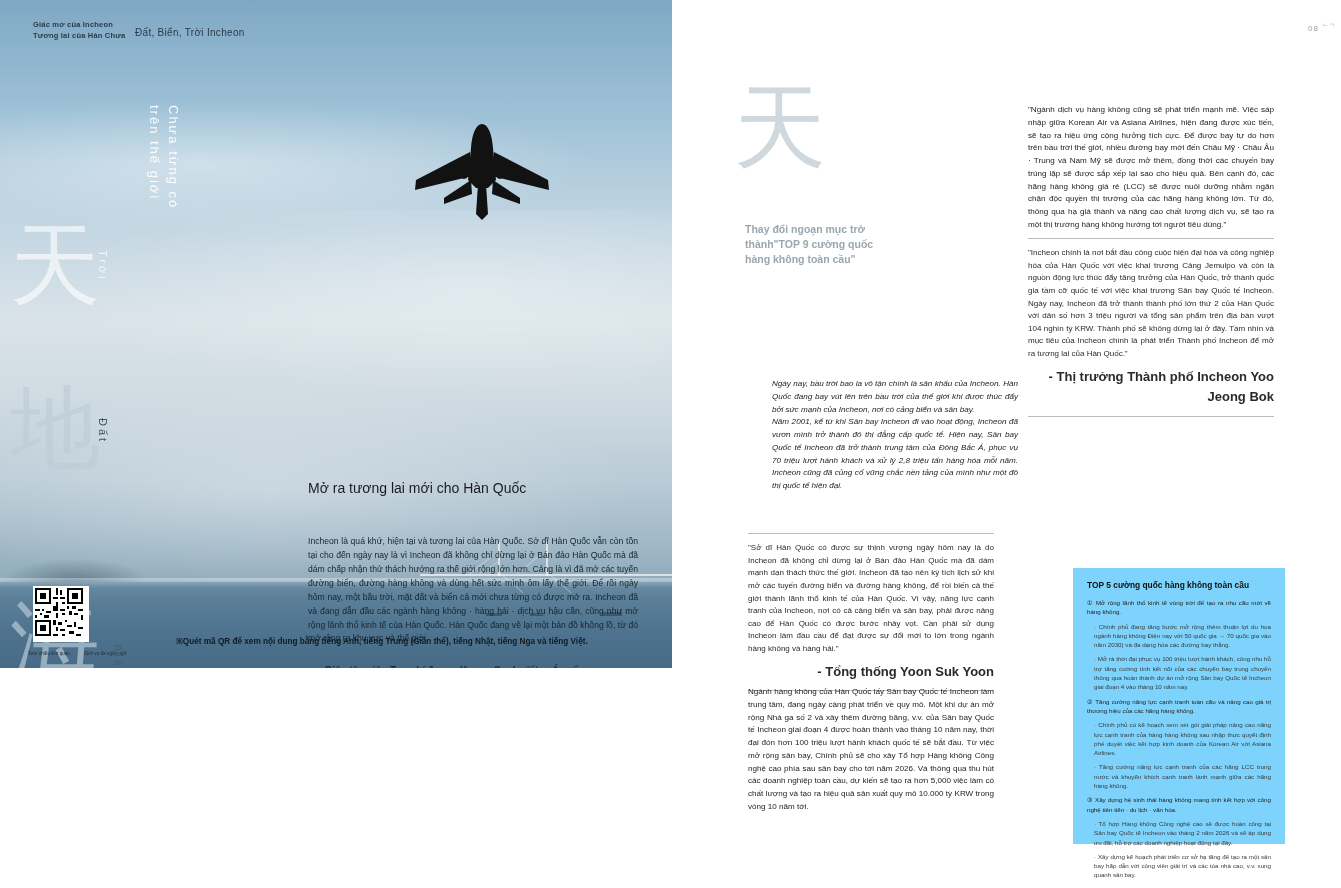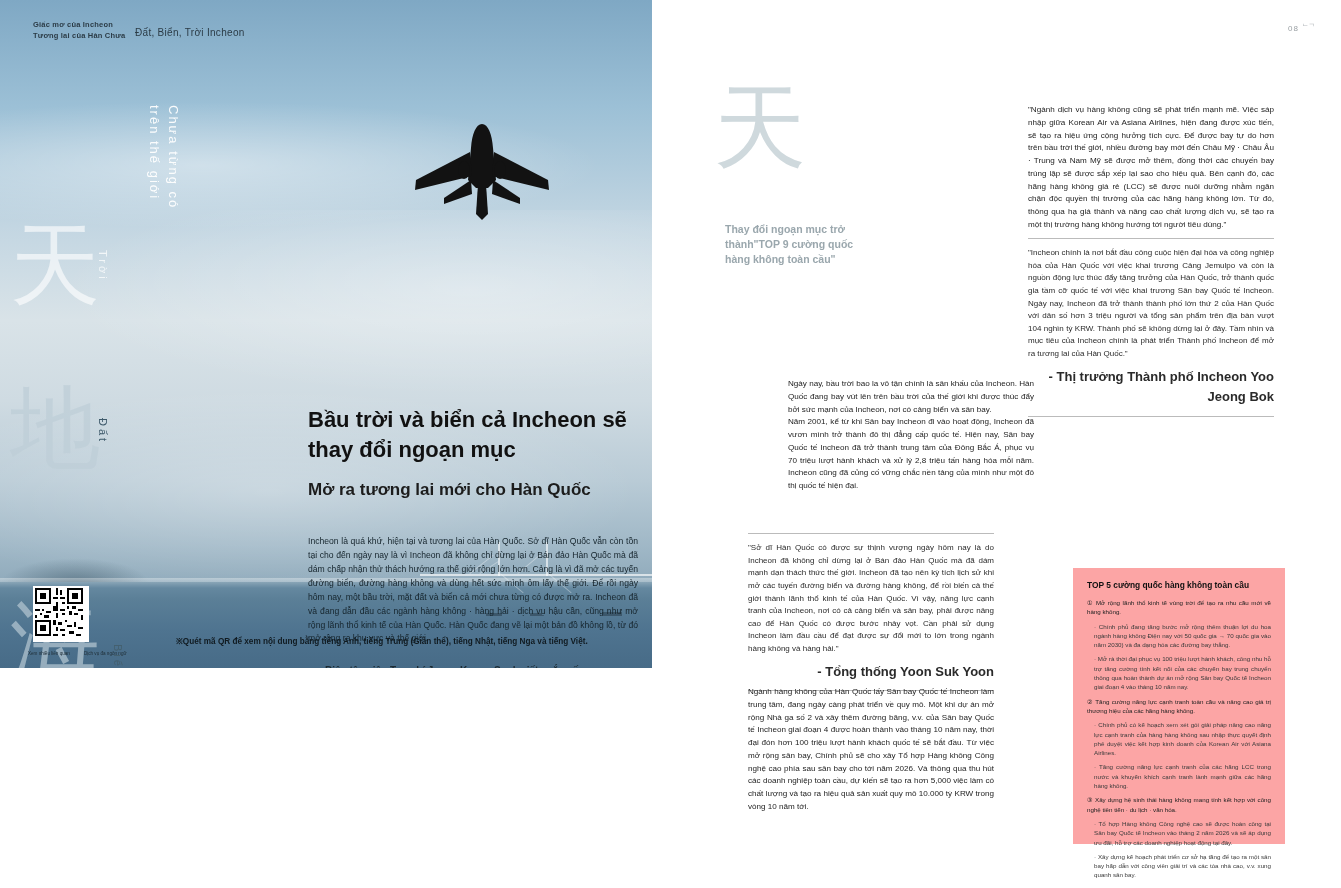--- a/index.html
+++ b/index.html
@@ -60,21 +60,21 @@
   .han-thien{left:10px;top:205px;font-size:90px;}
   .han-dia{left:10px;top:368px;font-size:90px;color:rgba(190,205,215,.75);}
   .han-hai{left:10px;top:582px;font-size:90px;color:rgba(170,190,203,.8);}
 
   .lp-title{
     position:absolute;left:308px;top:405px;width:330px;
     font-size:22px;font-weight:700;line-height:1.35;color:#111;
   }
   .lp-sub{
     position:absolute;left:308px;top:480px;width:330px;
-    font-size:17px;font-weight:700;color:#1c1c1c;
+    font-size:14px;font-weight:400;color:#1c1c1c;
   }
   .lp-body{
     position:absolute;left:308px;top:535px;width:330px;
     font-size:8.6px;line-height:1.62;color:#15242c;text-align:justify;
   }
   .lp-byline{
     position:absolute;left:325px;top:665px;width:330px;
     font-size:10px;color:#1c2b33;font-weight:600;
   }
   .lp-note{
@@ -85,49 +85,49 @@
 
   .qr{position:absolute;left:33px;bottom:26px;width:52px;height:52px;background:#fff;padding:2px;}
   .qr svg{display:block;}
   .qr-caps{position:absolute;left:28px;bottom:12px;width:140px;display:flex;gap:14px;font-size:4.6px;color:#203039;}
   .qr-note{
     position:absolute;left:176px;bottom:22px;width:470px;
     font-size:8.2px;color:#101a20;font-weight:600;
   }
 
   
-  .right-panel{position:absolute;left:652px;top:0;width:669px;height:732px;background:#fff;}
+  .right-panel{position:absolute;left:672px;top:0;width:669px;height:732px;background:#fff;}
   .pg-num{position:absolute;right:22px;top:24px;font-size:8px;color:#9aa0a4;letter-spacing:1px;}
   .pg-mark{position:absolute;right:8px;top:22px;font-size:7px;color:#b9bec1;}
 
   .han-big-right{
     position:absolute;left:62px;top:82px;font-size:92px;font-weight:300;
     color:#cfd9dd;font-family:"DejaVu Sans", sans-serif;line-height:1;
   }
   .lead{
     position:absolute;left:73px;top:222px;width:130px;
     font-size:10.5px;font-weight:700;line-height:1.45;color:#9aa7ad;
   }
 
   .col{position:absolute;font-size:8.1px;line-height:1.58;color:#1c1c1c;text-align:justify;}
-  .col-mid-1{left:788px;top:378px;width:246px;}
+  .col-mid-1{left:772px;top:378px;width:246px;font-style:italic;}
   .col-mid-2{left:748px;top:686px;width:246px;}
   .col-right-1{left:1028px;top:104px;width:246px;}
   .col-right-2{left:1028px;top:383px;width:246px;}
   
 
   .quote{
     font-size:8px;line-height:1.58;color:#2a2a2a;text-align:justify;
     border-top:1px solid #bbb;border-bottom:1px solid #bbb;padding:8px 0 8px 0;
   }
   .quote .src{display:block;margin-top:6px;text-align:right;font-weight:700;font-size:13px;}
 
   .box{
     position:absolute;left:1073px;top:568px;width:212px;height:276px;
-    background:#fca5a5;padding:12px 14px;box-sizing:border-box;
+    background:#7dd3fc;padding:12px 14px;box-sizing:border-box;
   }
   .box h4{margin:0 0 8px 0;font-size:8.4px;font-weight:700;color:#111;}
   .box ul{margin:0;padding:0;list-style:none;}
   .box li{font-size:6.2px;line-height:1.5;color:#222;margin-bottom:5px;text-align:justify;}
   .box li.sub{padding-left:7px;color:#3a3a3a;}
 </style>
 </head>
 <body>
 
 <div class="page">
@@ -180,21 +180,20 @@
     <div class="vert v-chua" style="white-space:pre-line;">Chưa từng có
 trên thế giới</div>
     <div class="vert v-troi">Trời</div>
     <div class="vert v-dat">Đất</div>
     <div class="vert v-bien">Biển</div>
 
     <div class="han han-thien">天</div>
     <div class="han han-dia">地</div>
     <div class="han han-hai">海</div>
 
-    <div class="lp-title">Bầu trời và biển cả Incheon sẽ thay đổi ngoạn mục</div>
     <div class="lp-sub">Mở ra tương lai mới cho Hàn Quốc</div>
     <div class="lp-body">Incheon là quá khứ, hiện tại và tương lai của Hàn Quốc. Sở dĩ Hàn Quốc vẫn còn tồn tại cho đến ngày nay là vì Incheon đã không chỉ dừng lại ở Bán đảo Hàn Quốc mà đã dám chấp nhận thử thách hướng ra thế giới rộng lớn hơn. Cảng là vì đã mở các tuyến đường biển, đường hàng không và dùng hết sức mình ôm lấy thế giới. Để rồi ngày hôm nay, một bầu trời, mặt đất và biển cả mới chưa từng có được mở ra. Incheon đã và đang dẫn đầu các ngành hàng không · hàng hải · dịch vụ hậu cần, cũng như mở rộng lãnh thổ kinh tế của Hàn Quốc. Hàn Quốc đang vẽ lại một bản đồ không lồ, từ đó mở rộng ra khu vực và thế giới.</div>
     <div class="lp-byline">Biên tập viên Tạp chí Jeong Kyung Sook viết · sắp xếp</div>
     <div class="lp-note">
       <span class="mark">※</span><span>"Bài viết được soạn dựa vào nội dung trong 'Diễn đàn Dân sinh', được Tổng Thống chủ trì và tổ chức tại Tọa thị chính Thành phố Incheon vào ngày 7 tháng 3 vừa qua, Tiếng nói từ hiện trường 'Incheon, Thành phố của ngõ của Hàn Quốc, Vươn ra thế giới' và Chính sách 'Kế hoạch phát triển ngành hàng không · hàng hải · dịch vụ hậu cần của Bộ Đất đai, cơ sở hạ tầng và giao thông và Bộ Đại dương và Thủy sản.'</span>
     </div>
 
     <div class="qr">
       <svg width="48" height="48" viewBox="0 0 21 21" shape-rendering="crispEdges" aria-hidden="true">
         <rect width="21" height="21" fill="#fff"></rect>

